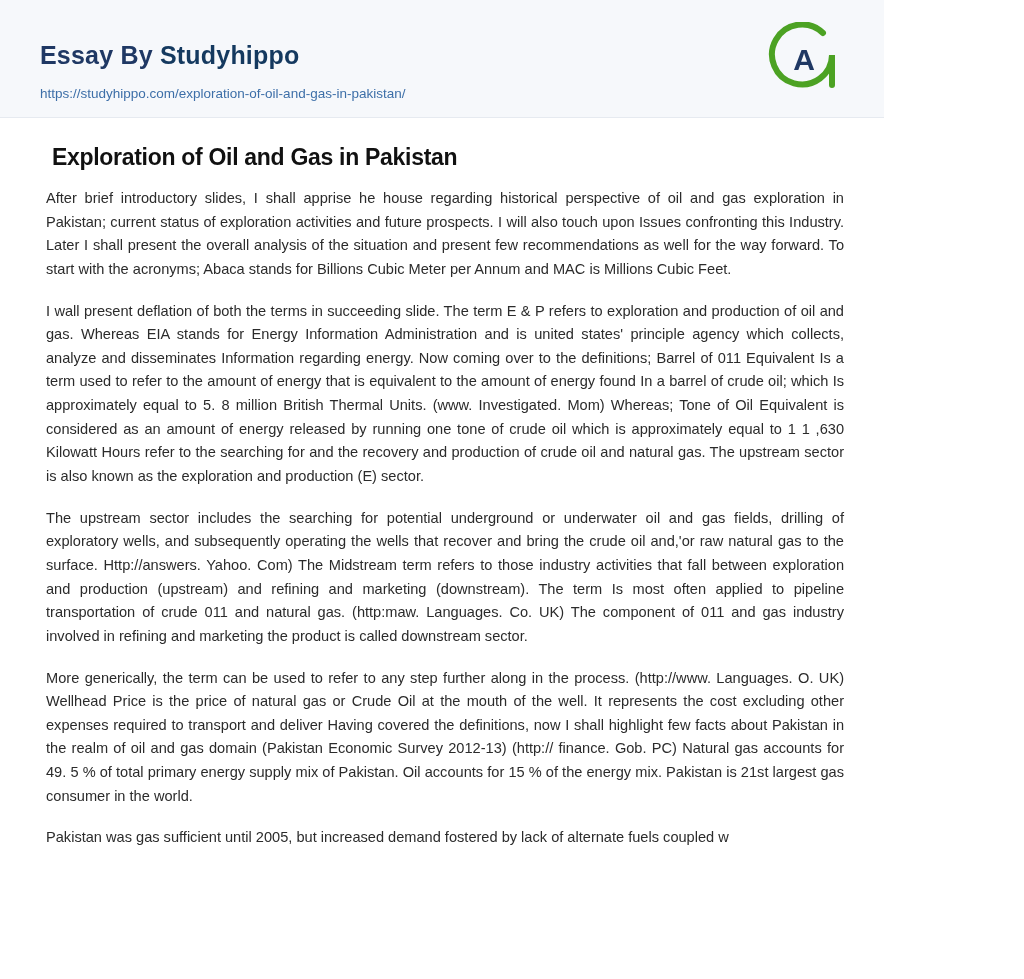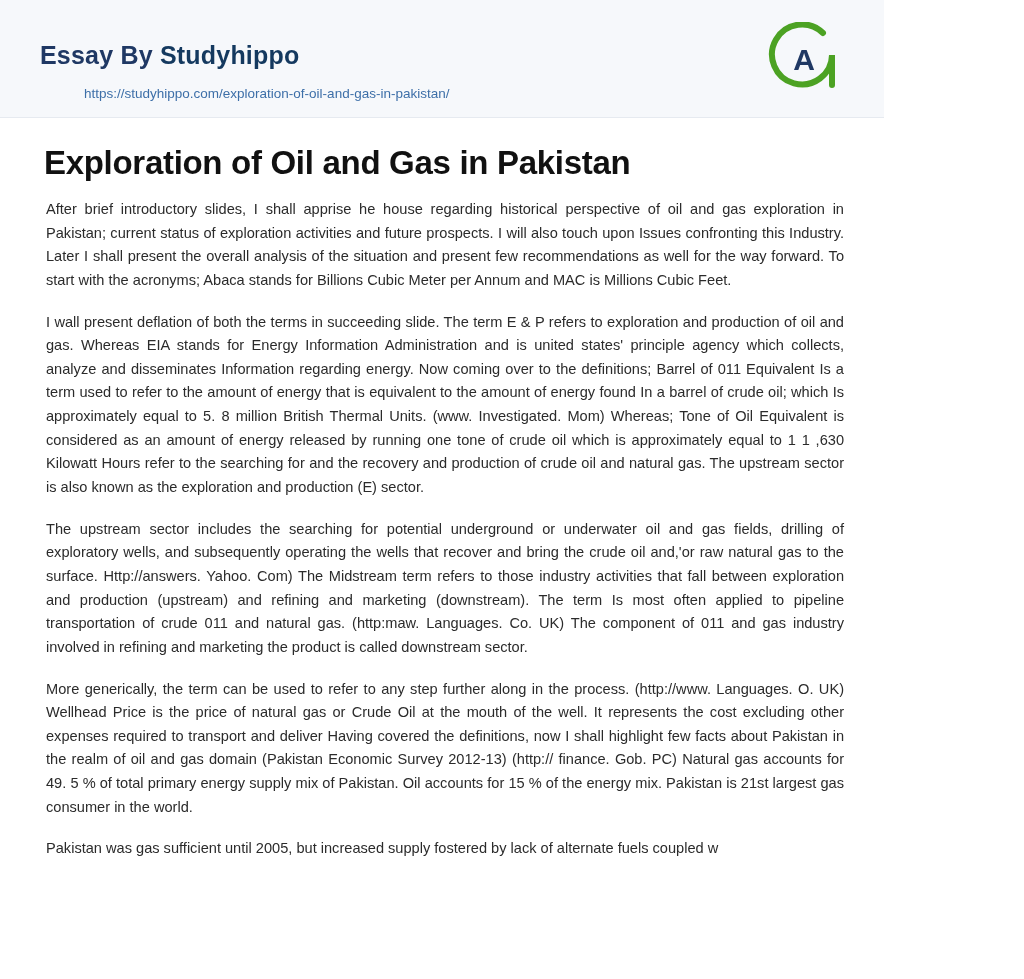--- a/index.html
+++ b/index.html
@@ -41,39 +41,38 @@
   .brand .brand-strong {
     color: #14395f;
   }
   .site-url {
     position: absolute;
     left: 40px;
     top: 86px;
     font-size: 13.5px;
     color: #3d6fa8;
     text-decoration: none;
-    margin-left: 44px;
   }
   .logo {
     position: absolute;
     right: 42px;
     top: 22px;
     width: 74px;
     height: 74px;
   }
   
   .content {
     padding: 26px 40px 30px 40px;
     box-sizing: border-box;
   }
   .doc-title {
-    font-size: 33px;
+    font-size: 23px;
     font-weight: bold;
     color: #111;
-    margin: 0 0 16px 4px;
+    margin: 0 0 16px 12px;
     letter-spacing: -0.3px;
   }
   .doc-body p {
     font-size: 14.6px;
     line-height: 1.62;
     color: #2b2b2b;
     text-align: justify;
     margin: 0 0 18px 6px;
   }
   .doc-body p:last-child {
@@ -96,17 +95,17 @@
     </div>
   </div>
 
   <div class="content">
     <h1 class="doc-title">Exploration of Oil and Gas in Pakistan</h1>
     <div class="doc-body">
       <p>After brief introductory slides, I shall apprise he house regarding historical perspective of oil and gas exploration in Pakistan; current status of exploration activities and future prospects. I will also touch upon Issues confronting this Industry. Later I shall present the overall analysis of the situation and present few recommendations as well for the way forward. To start with the acronyms; Abaca stands for Billions Cubic Meter per Annum and MAC is Millions Cubic Feet.</p>
       <p>I wall present deflation of both the terms in succeeding slide. The term E &amp; P refers to exploration and production of oil and gas. Whereas EIA stands for Energy Information Administration and is united states' principle agency which collects, analyze and disseminates Information regarding energy. Now coming over to the definitions; Barrel of 011 Equivalent Is a term used to refer to the amount of energy that is equivalent to the amount of energy found In a barrel of crude oil; which Is approximately equal to 5. 8 million British Thermal Units. (www. Investigated. Mom) Whereas; Tone of Oil Equivalent is considered as an amount of energy released by running one tone of crude oil which is approximately equal to 1 1 ,630 Kilowatt Hours refer to the searching for and the recovery and production of crude oil and natural gas. The upstream sector is also known as the exploration and production (E) sector.</p>
       <p>The upstream sector includes the searching for potential underground or underwater oil and gas fields, drilling of exploratory wells, and subsequently operating the wells that recover and bring the crude oil and,'or raw natural gas to the surface. Http://answers. Yahoo. Com) The Midstream term refers to those industry activities that fall between exploration and production (upstream) and refining and marketing (downstream). The term Is most often applied to pipeline transportation of crude 011 and natural gas. (http:maw. Languages. Co. UK) The component of 011 and gas industry involved in refining and marketing the product is called downstream sector.</p>
       <p>More generically, the term can be used to refer to any step further along in the process. (http://www. Languages. O. UK) Wellhead Price is the price of natural gas or Crude Oil at the mouth of the well. It represents the cost excluding other expenses required to transport and deliver Having covered the definitions, now I shall highlight few facts about Pakistan in the realm of oil and gas domain (Pakistan Economic Survey 2012-13) (http:// finance. Gob. PC) Natural gas accounts for 49. 5 % of total primary energy supply mix of Pakistan. Oil accounts for 15 % of the energy mix. Pakistan is 21st largest gas consumer in the world.</p>
-      <p>Pakistan was gas sufficient until 2005, but increased supply fostered by lack of alternate fuels coupled w</p>
+      <p>Pakistan was gas sufficient until 2005, but increased demand fostered by lack of alternate fuels coupled w</p>
     </div>
   </div>
 
 </div>
 
 </body></html>

